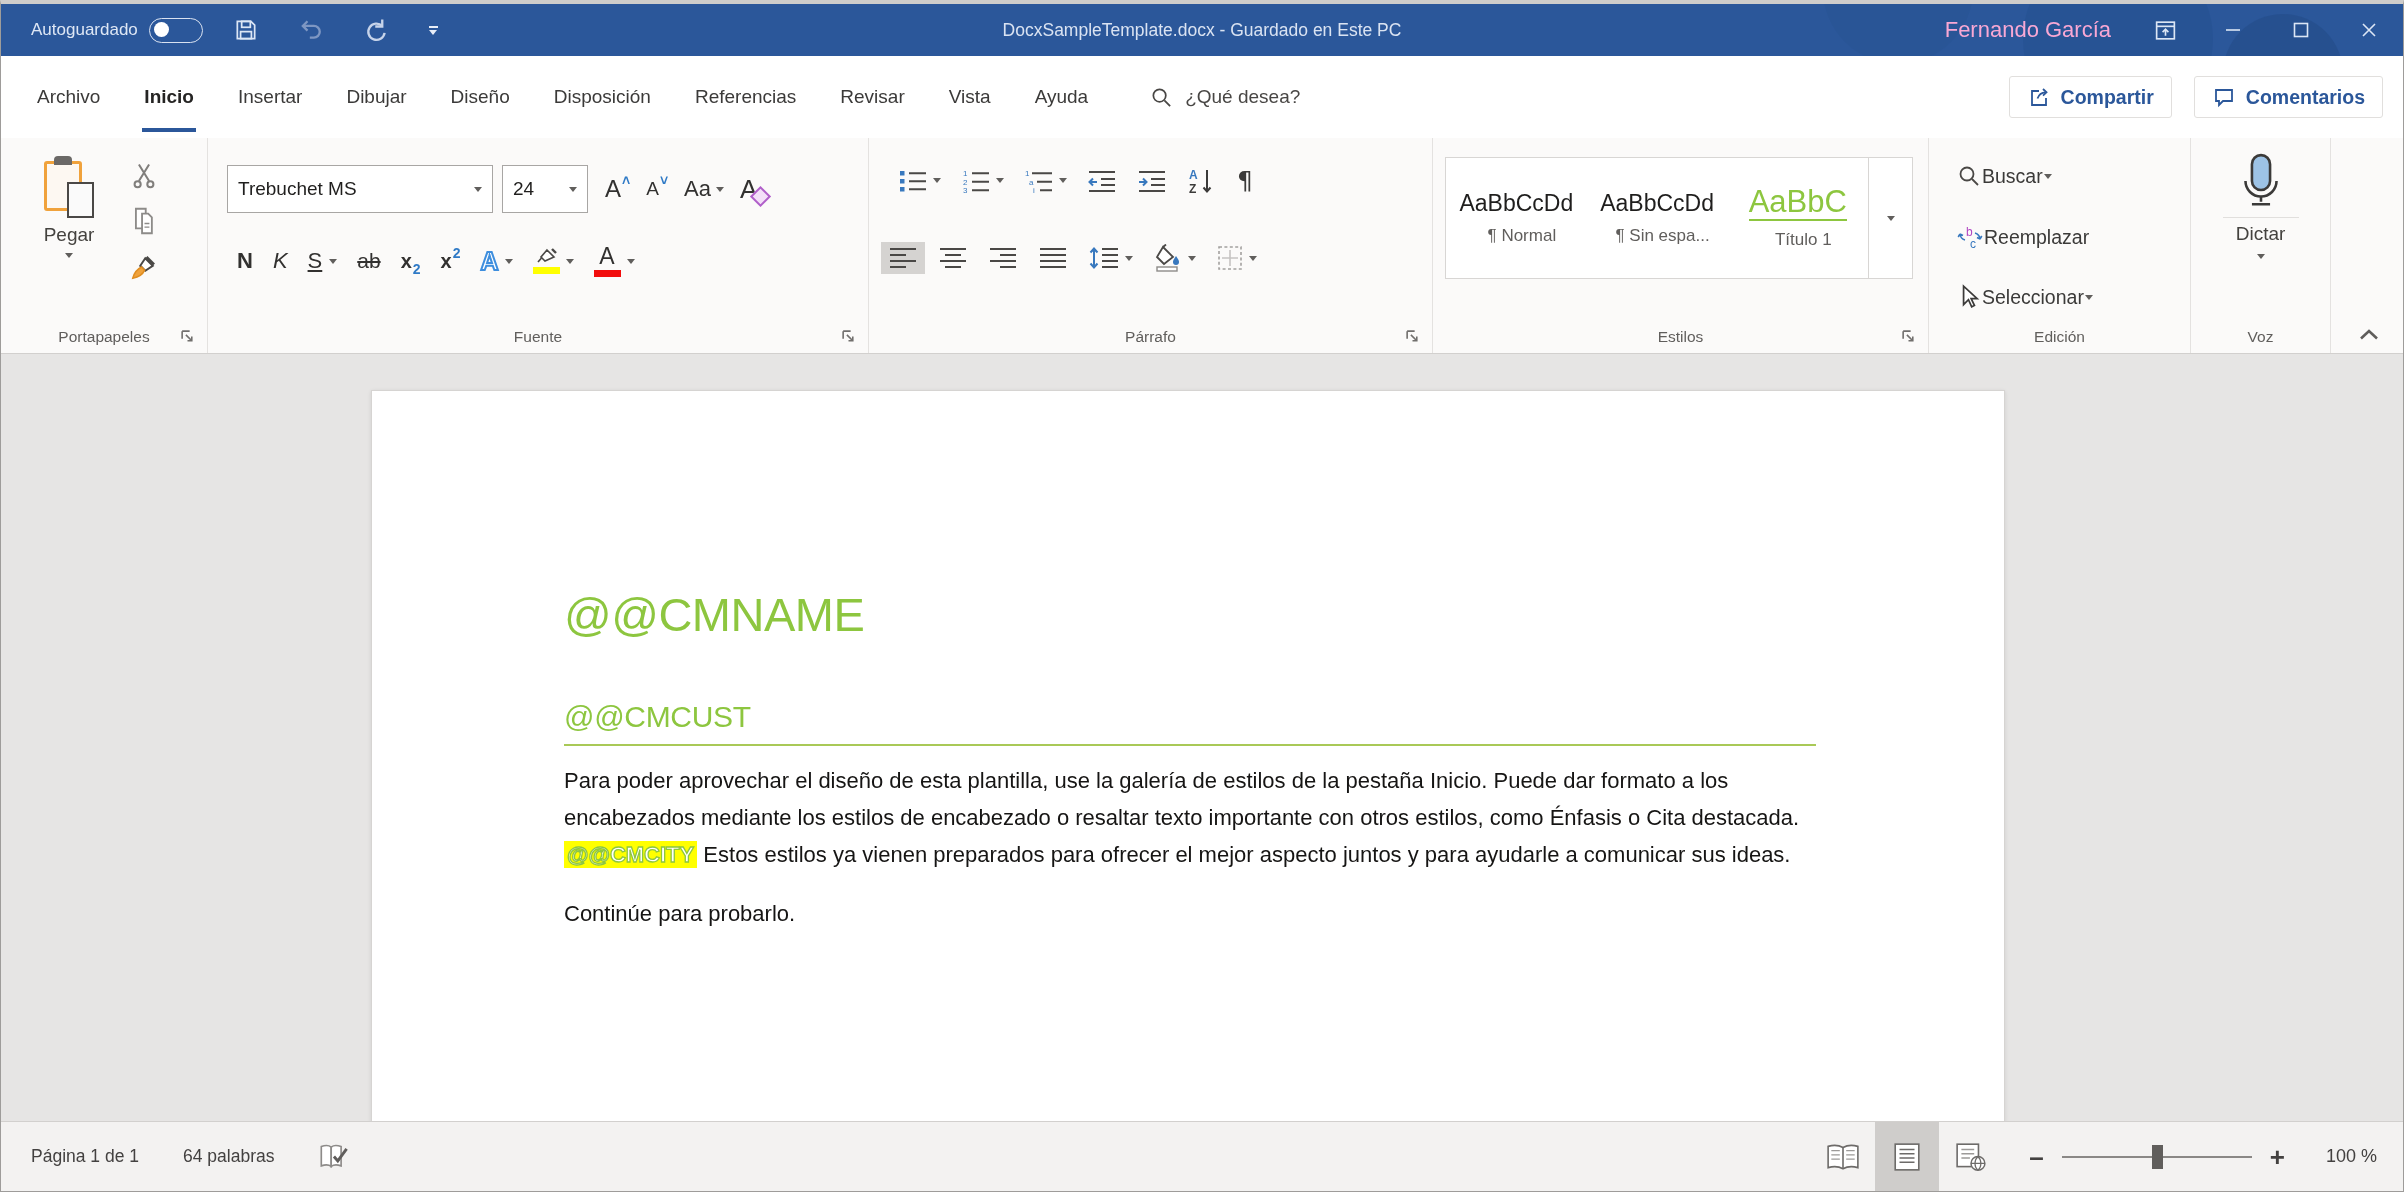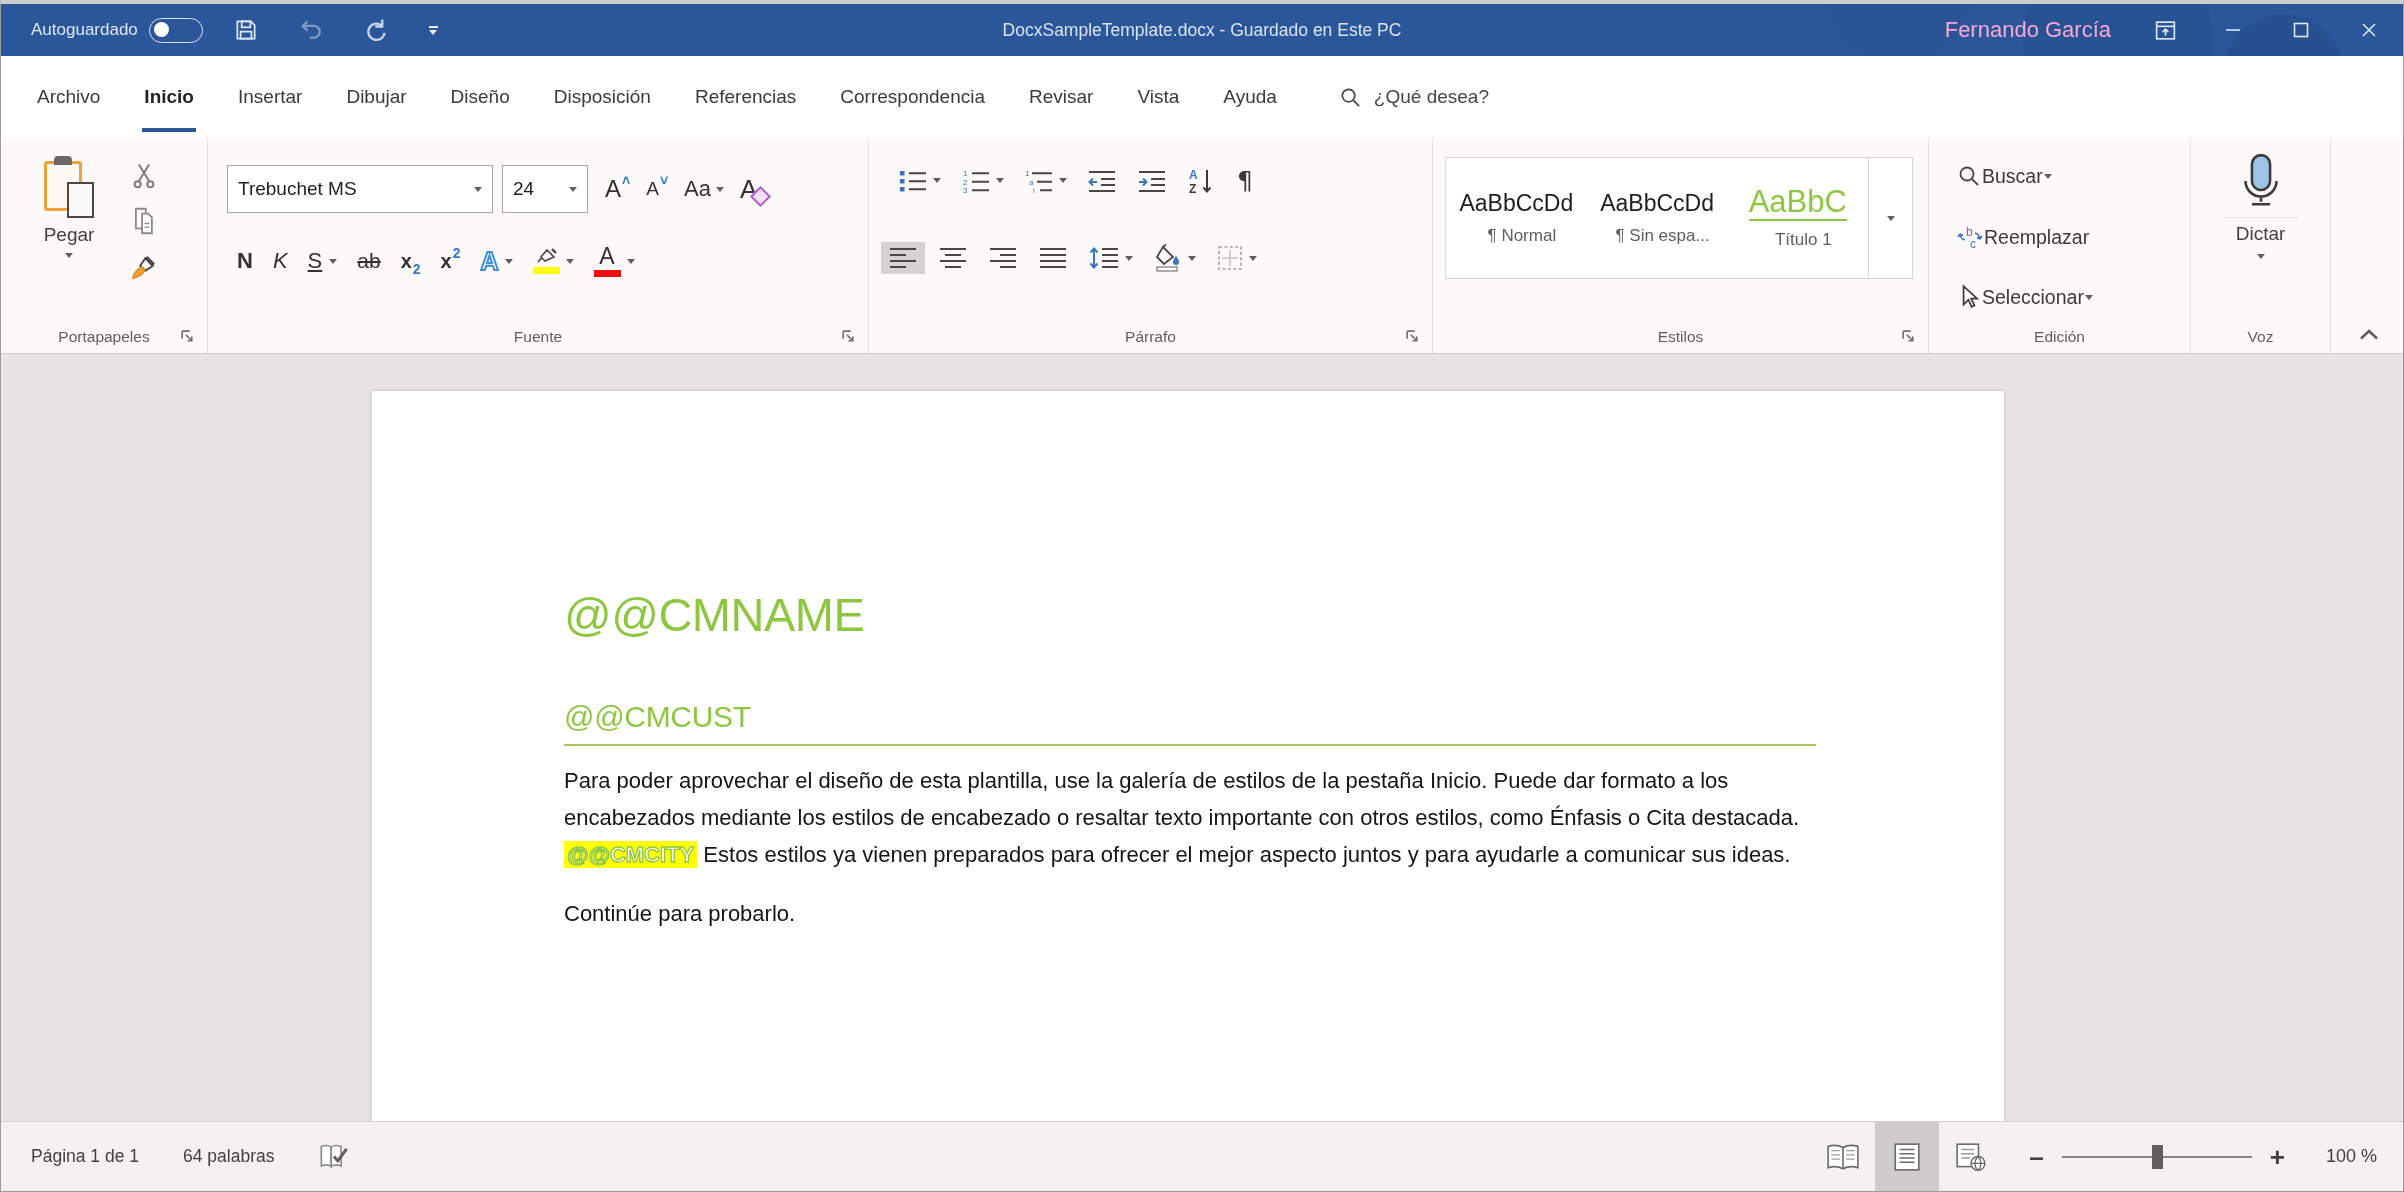--- a/index.html
+++ b/index.html
@@ -198,31 +198,46 @@
   </div>
 
   <div class="tabrow">
     <div class="tab">Archivo</div>
     <div class="tab active">Inicio</div>
     <div class="tab">Insertar</div>
     <div class="tab">Dibujar</div>
     <div class="tab">Diseño</div>
     <div class="tab">Disposición</div>
     <div class="tab">Referencias</div>
-    <div class="tab">Correspondencia</div>
     <div class="tab">Revisar</div>
     <div class="tab">Vista</div>
     <div class="tab">Ayuda</div>
     <div class="search">
       <svg width="23" height="23" viewBox="0 0 24 24">
         <circle cx="10" cy="10" r="6.5" fill="none" stroke="#484644" stroke-width="1.8"></circle>
         <path d="M15 15 L21 21" stroke="#484644" stroke-width="1.8"></path>
       </svg>
       <span>¿Qué desea?</span>
     </div>
+    <div class="tb-actions">
+      <div class="btn-pill">
+        <svg width="24" height="24" viewBox="0 0 24 24">
+          <path d="M12 6 H5 V20 H19 V13" fill="none" stroke="#2B579A" stroke-width="1.8"></path>
+          <path d="M10.5 13.5 C12 9 14.5 7.5 18.5 7.3" fill="none" stroke="#2B579A" stroke-width="1.8"></path>
+          <path d="M16 4 L19.5 7.3 L16 10.6" fill="none" stroke="#2B579A" stroke-width="1.8"></path>
+        </svg>
+        <span>Compartir</span>
+      </div>
+      <div class="btn-pill">
+        <svg width="24" height="24" viewBox="0 0 24 24">
+          <path d="M4 5 H20 V16 H11 L7 20 V16 H4 Z" fill="none" stroke="#2B579A" stroke-width="1.8"></path>
+        </svg>
+        <span>Comentarios</span>
+      </div>
+    </div>
   </div>
 
   <div class="ribbon">
 
     <div class="group g-clip">
       <div class="paste">
         <div class="clipicon">
           <div class="clipbase"></div>
             <div class="cliptop"></div>
             <div class="clipsheet"></div>

